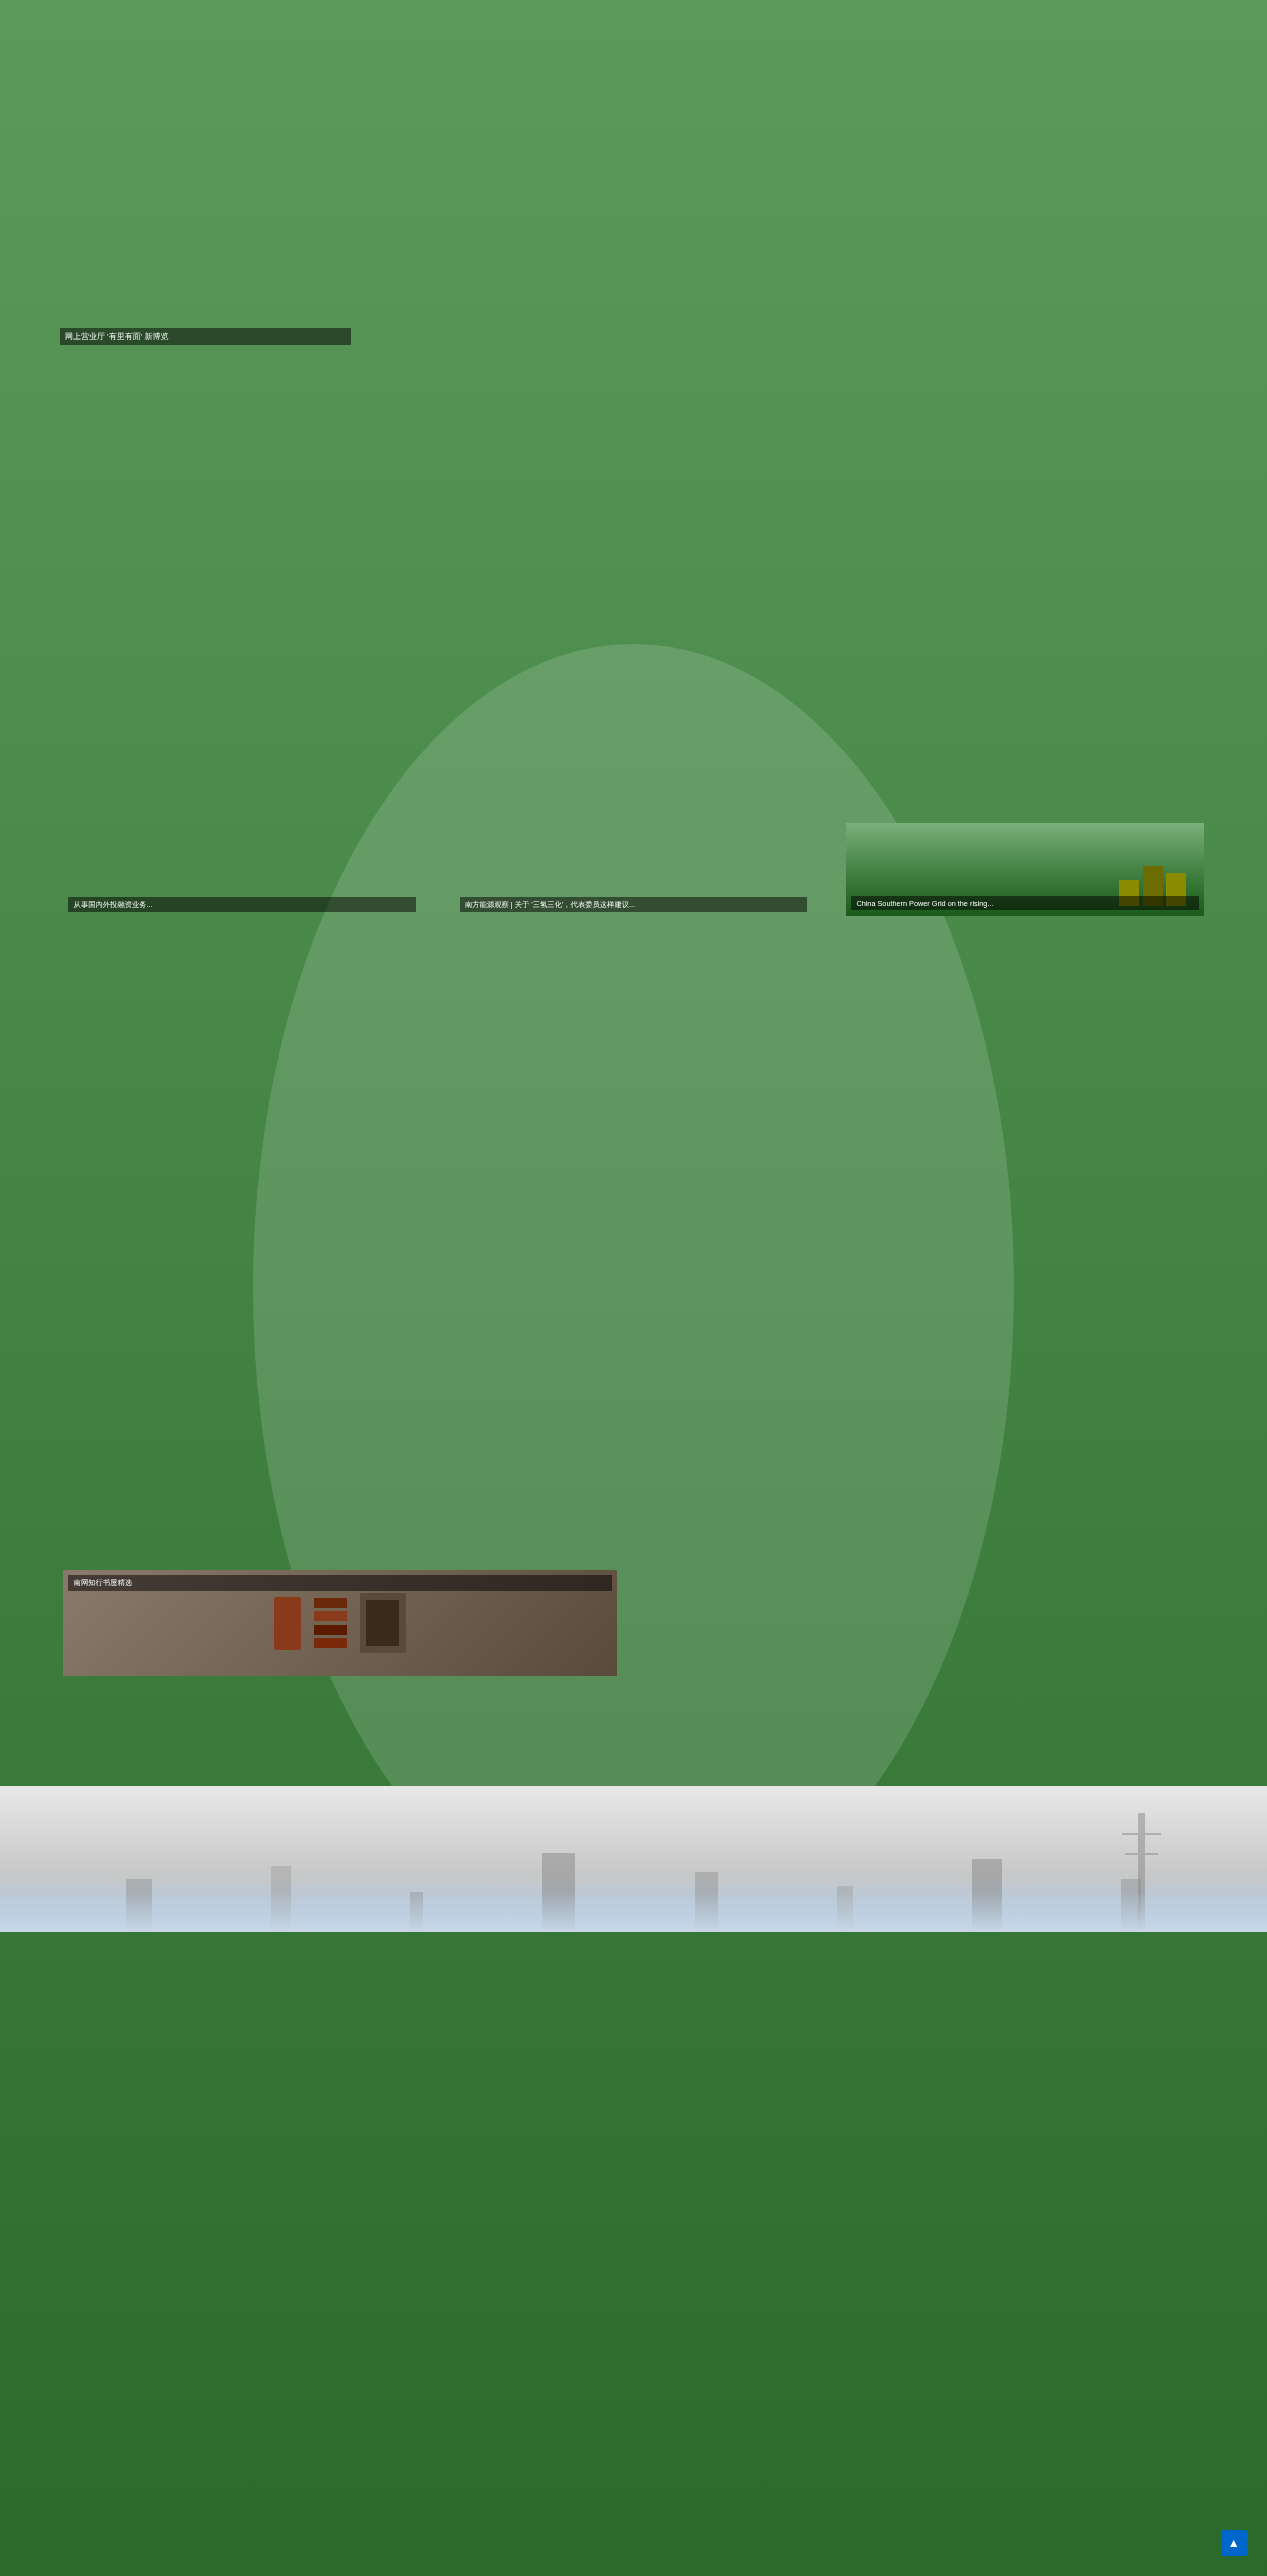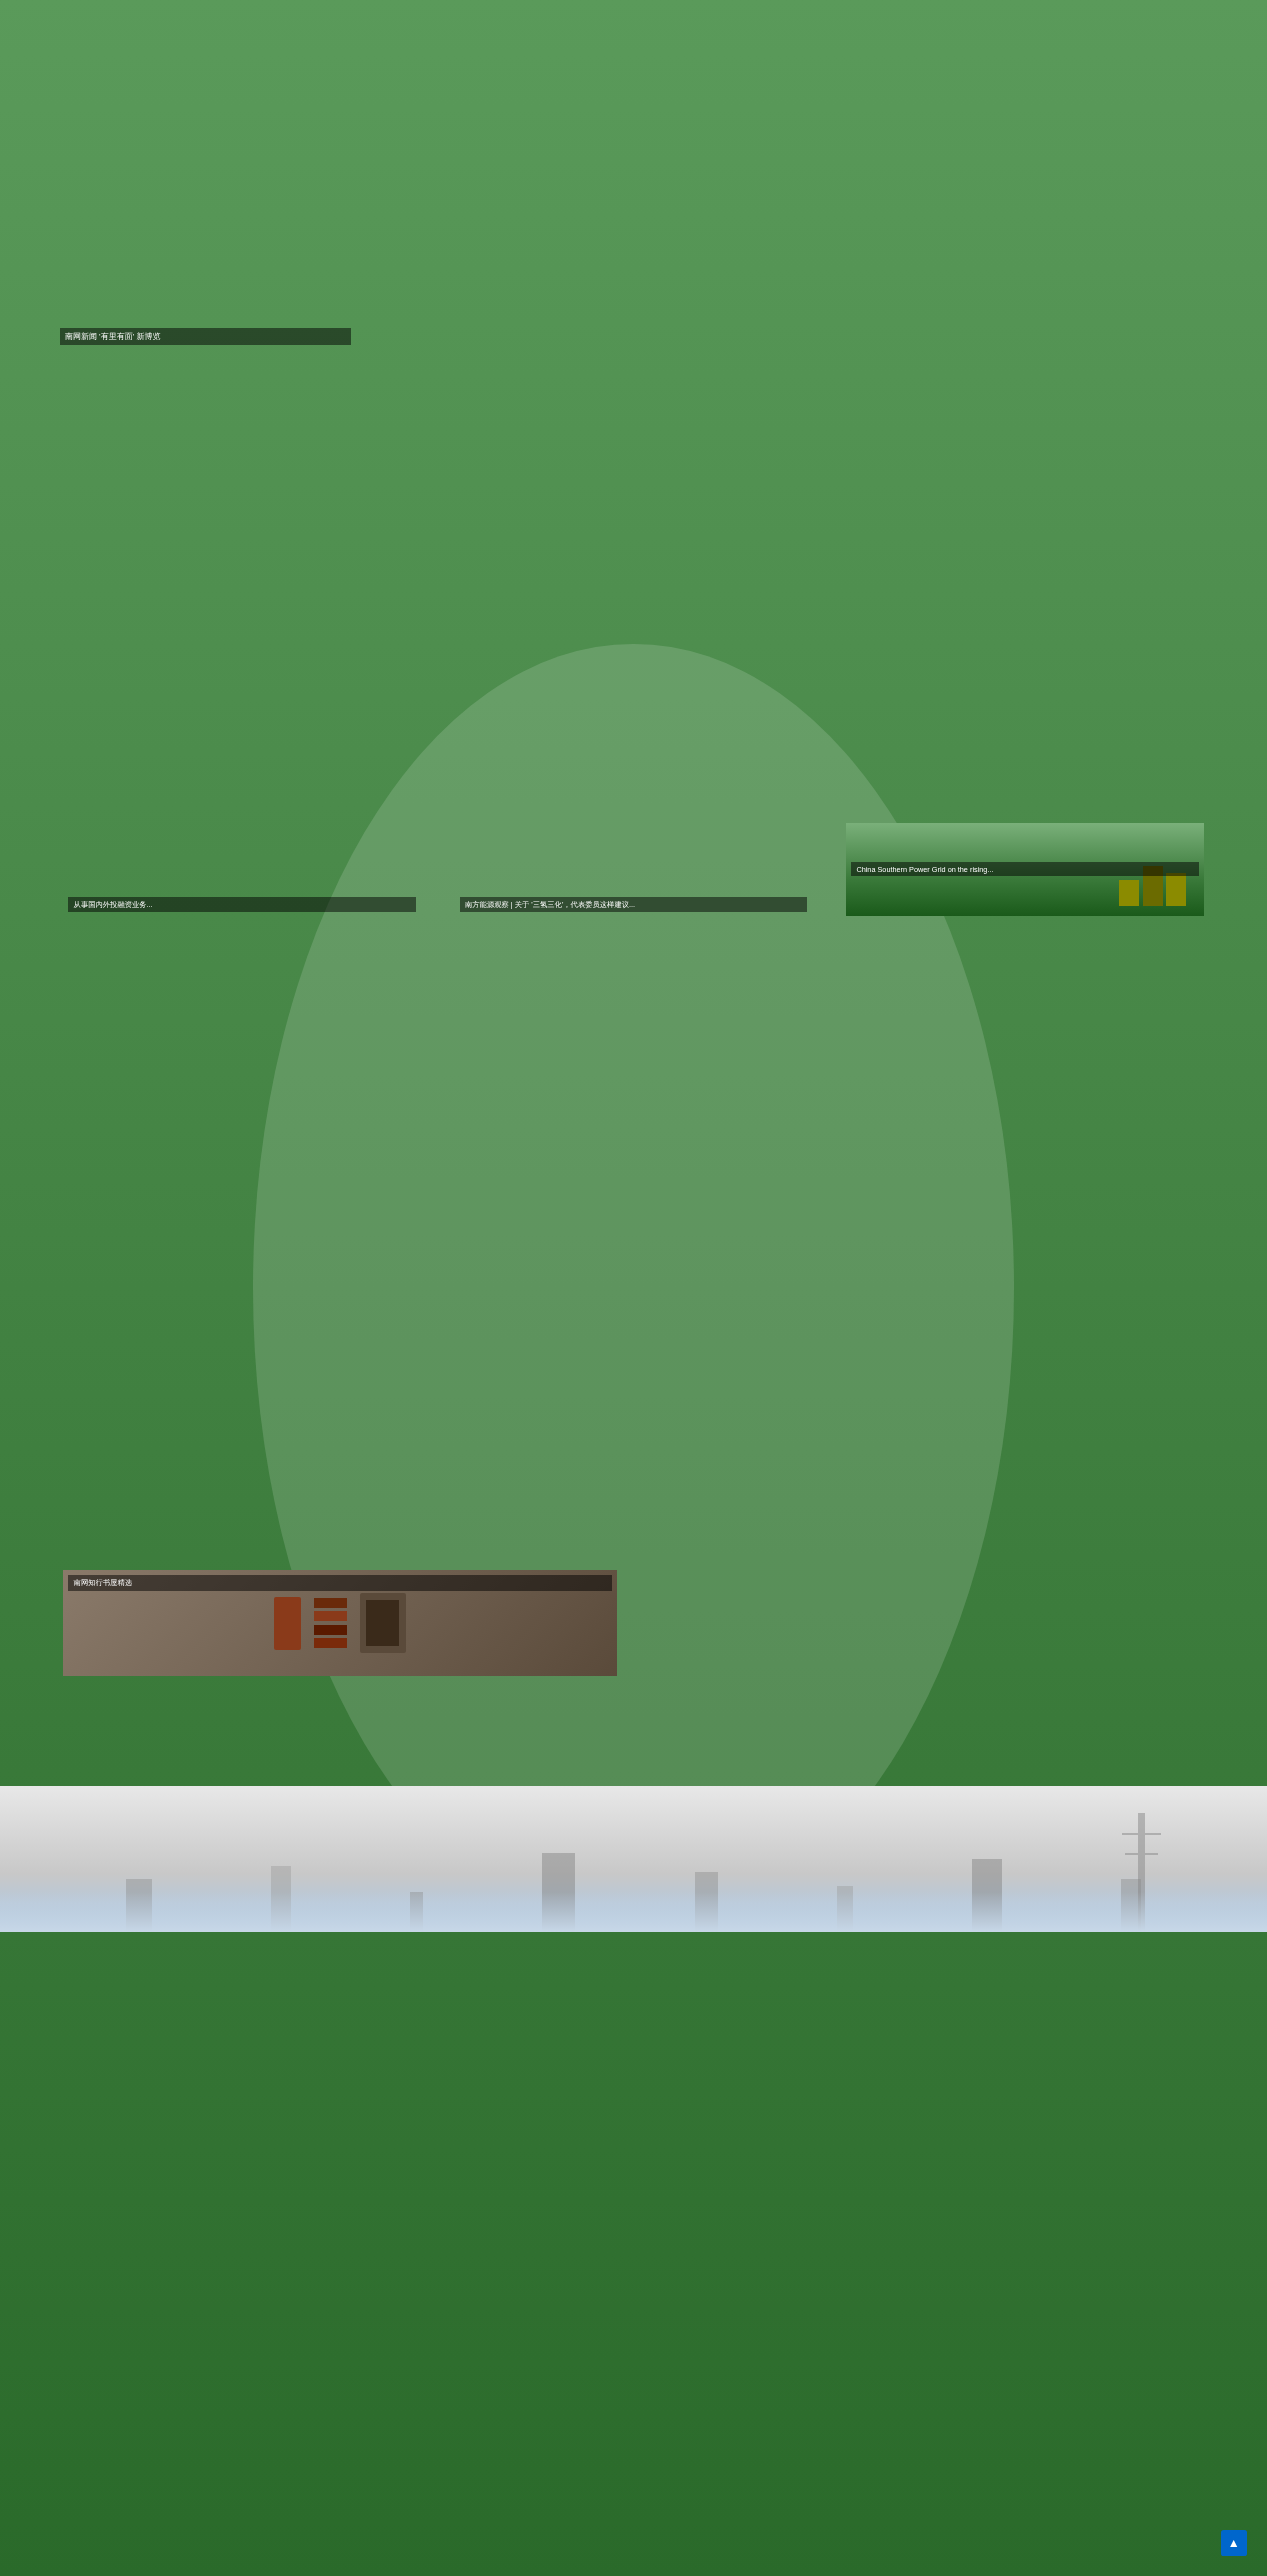--- a/index.html
+++ b/index.html
@@ -158,21 +158,21 @@
           </div>
         </div>
         <div style="position: absolute; top: 6.6px; left: 0; background: #cc0000; color: white; font-size: 7.3px; padding: 2px 5.3px;">博鳌老家园</div>
         <div style="position: absolute; bottom: 26.5px; left: 50%; transform: translateX(-50%); display: flex; gap: 3.3px;">
           <div class="dot active"></div>
           <div class="dot"></div>
           <div class="dot"></div>
           <div class="dot"></div>
           <div class="dot"></div>
         </div>
-        <div style="color: white; font-size: 8px; background: rgba(0,0,0,0.5); padding: 3.3px 5.3px; width: 100%; position: relative; z-index: 1;">南网新闻 '有里有面' 新博览</div>
+        <div style="color: white; font-size: 8px; background: rgba(0,0,0,0.5); padding: 3.3px 5.3px; width: 100%; position: relative; z-index: 1;">网上营业厅 '有里有面' 新博览</div>
       </div>
       <div class="video-strip">
         <span class="cctv-tag">央视</span>
         <span>央视《朝闻天下》：博鳌老家园 '有里有面' 新博览</span>
       </div>
     </div>
 
     <div style="flex: 1; background: #fff; padding: 10px;">
       <div class="tabs-container">
         <div class="tab">党的声音</div>
@@ -304,21 +304,21 @@
         <li>促进新政策有重遵旨更多的分化</li>
         <li>博省端电价值在南方区域市场中的探索实践</li>
       </ul>
     </div>
 
     <div class="section-block">
       <div class="section-header">
         <span class="section-title">English News</span>
         <span class="section-more">›</span>
       </div>
-      <div style="width: 100%; height: 93px; background: linear-gradient(180deg, #6a9a6a 0%, #3a6a3a 100%); position: relative; display: flex; align-items: center; padding: 5.3px; margin-bottom: 6.6px;">
+      <div style="width: 100%; height: 93px; background: linear-gradient(180deg, #6a9a6a 0%, #3a6a3a 100%); position: relative; display: flex; align-items: flex-end; padding: 5.3px; margin-bottom: 6.6px;">
         <div style="position: absolute; top: 0; left: 0; right: 0; bottom: 0; background: linear-gradient(180deg, #7ab07a 0%, #3a7a3a 60%, #1a5a1a 100%); display: flex; align-items: center; justify-content: center;">
           <div style="width: 90%; height: 80%; display: flex; align-items: flex-end; gap: 3.3px;">
             <div style="flex: 1; background: rgba(255,255,255,0.1);"></div>
             <div style="width: 20px; background: #8B8B00; height: 26.5px;"></div>
             <div style="width: 20px; background: #6B6B00; height: 40px;"></div>
             <div style="width: 20px; background: #8B8B00; height: 33px;"></div>
           </div>
         </div>
         <span style="color: white; font-size: 7.3px; background: rgba(0,0,0,0.5); padding: 2.6px 5.3px; width: 100%; position: relative; z-index: 1;">China Southern Power Grid on the rising...</span>
       </div>

